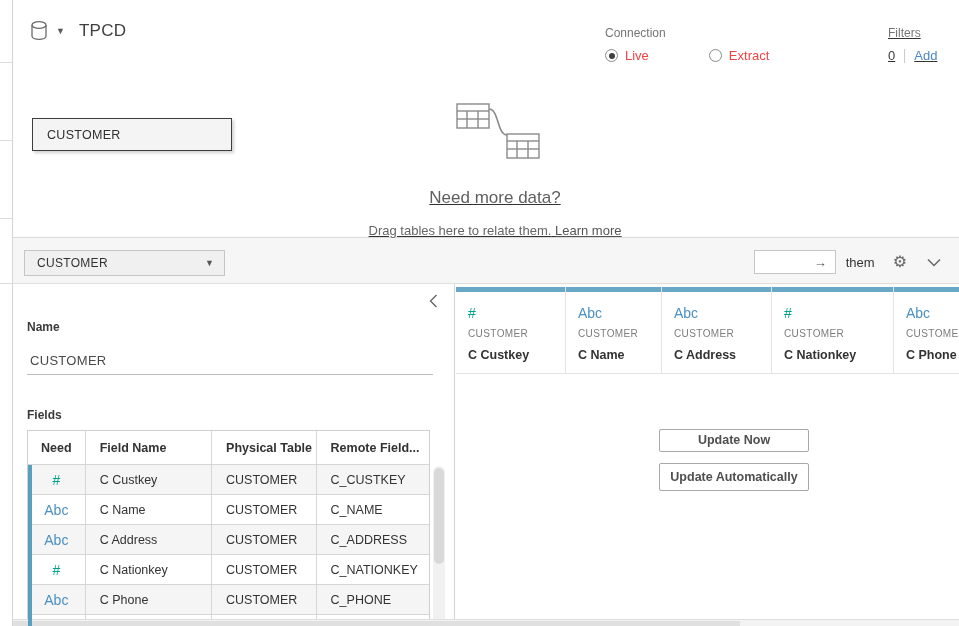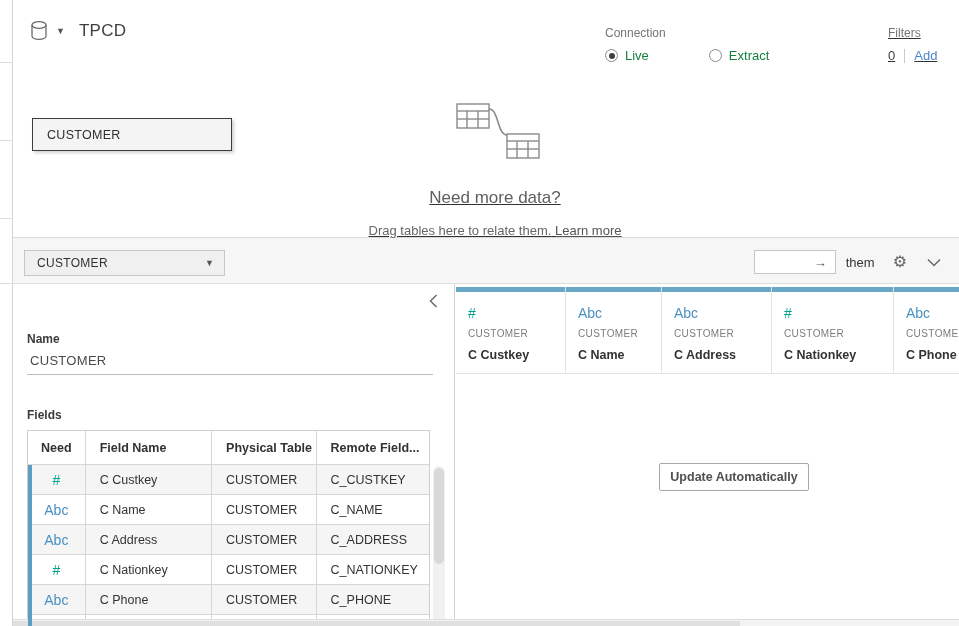--- a/index.html
+++ b/index.html
@@ -16,21 +16,21 @@
   .brand { position:absolute; left:17px; top:20px; display:flex; align-items:center; gap:6px; }
   .db-icon { width:20px; height:22px; }
   .caret { font-size:9px; color:#555; line-height:1; }
   .page-title { font-size:17px; color:#3f3f3f; letter-spacing:0.3px; margin-left:8px; }
 
   .connection-block { position:absolute; left:592px; top:26px; }
   .block-label { font-size:12px; color:#757575; margin-bottom:8px; }
   .radio-row { display:flex; align-items:center; gap:8px; }
   .radio { width:13px; height:13px; border:1px solid #8a8a8a; border-radius:50%; position:relative; background:#fff; }
   .radio.selected::after { content:""; position:absolute; left:2.5px; top:2.5px; width:6px; height:6px; border-radius:50%; background:#3f3f3f; }
-  .radio-label { font-size:13px; color:#15803d; }
+  .radio-label { font-size:13px; color:#ef4444; }
   .radio-item { display:flex; align-items:center; gap:7px; }
   .radio-item + .radio-item { margin-left:52px; }
 
   .filters-block { position:absolute; left:875px; top:26px;text-decoration:underline; }
   .filters-row { display:flex; align-items:center; gap:9px; margin-top:8px; }
   .filters-count { font-size:13px; color:#3c3c3c; }
   .filters-divider { width:1px; height:14px; background:#c9c9c9; }
   .filters-add { font-size:13px; color:#4a86c8; cursor:pointer; }
 
   .table-box { position:absolute; left:19px; top:118px; width:200px; height:33px; background:#f4f4f4; border:1px solid #3d3d3d; box-shadow:2px 2px 3px rgba(0,0,0,0.18); display:flex; align-items:center; padding-left:14px; font-size:12.5px; color:#2f2f2f; letter-spacing:0.3px; }
@@ -50,21 +50,21 @@
   .rows-input { width:82px; height:24px; background:#fff; border:1px solid #c6c6c6; display:flex; align-items:center; justify-content:flex-end; padding-right:8px; }
   .arrow-right { font-size:13px; color:#555; line-height:1; }
   .rows-label { font-size:13px; color:#333; margin:0 18px 0 10px; }
   .gear { font-size:16px; color:#666; margin-right:20px; cursor:pointer; line-height:1; }
   .chev-down { margin-right:8px; cursor:pointer; }
 
   
   .left-panel { position:absolute; left:13px; top:284px; width:442px; height:342px; background:#fff; border-right:1px solid #d4d4d4; }
   .collapse-chev { position:absolute; right:16px; top:10px; color:#666; cursor:pointer; }
   .meta-label { font-size:12px; font-weight:bold; color:#3b3b3b; }
-  .name-label { position:absolute; left:14px; top:48px; }
+  .name-label { position:absolute; left:14px; top:36px; }
   .name-value { position:absolute; left:17px; top:69px; font-size:13px; color:#4a4a4a; letter-spacing:0.3px; }
   .name-underline { position:absolute; left:14px; top:90px; width:406px; height:1px; background:#bdbdbd; }
   .fields-label { position:absolute; left:14px; top:124px; }
 
   .fields-table { position:absolute; left:14px; top:146px; width:403px; border:1px solid #cfcfcf; border-bottom:none; font-size:12.5px; }
   .ft-row { display:flex; height:30px; align-items:stretch; background:#fff; }
   .ft-row.head { height:34px; font-weight:bold; color:#333; background:#fff; }
   .ft-row.alt { background:#f5f5f5; }
   .ft-cell { display:flex; align-items:center; padding-left:14px; border-right:1px solid #d6d6d6; overflow:hidden; white-space:nowrap; }
   .ft-cell:last-child { border-right:none; }
@@ -280,20 +280,21 @@
       </div>
       <div class="g-col g-w4">
         <span class="bar"></span>
         <span class="g-glyph t-str">Abc</span>
         <span class="g-table">CUSTOMER</span>
         <span class="g-field">C Phone</span>
       </div>
     </div>
     <div class="grid-header-underline"></div>
 
+    <button class="update-btn btn-now">Update Now</button>
     <button class="update-btn btn-auto">Update Automatically</button>
   </div>
 
   <div class="bottom-scrollbar">
     <div class="bottom-thumb"></div>
   </div>
 
 </div>
 
 </body></html>

